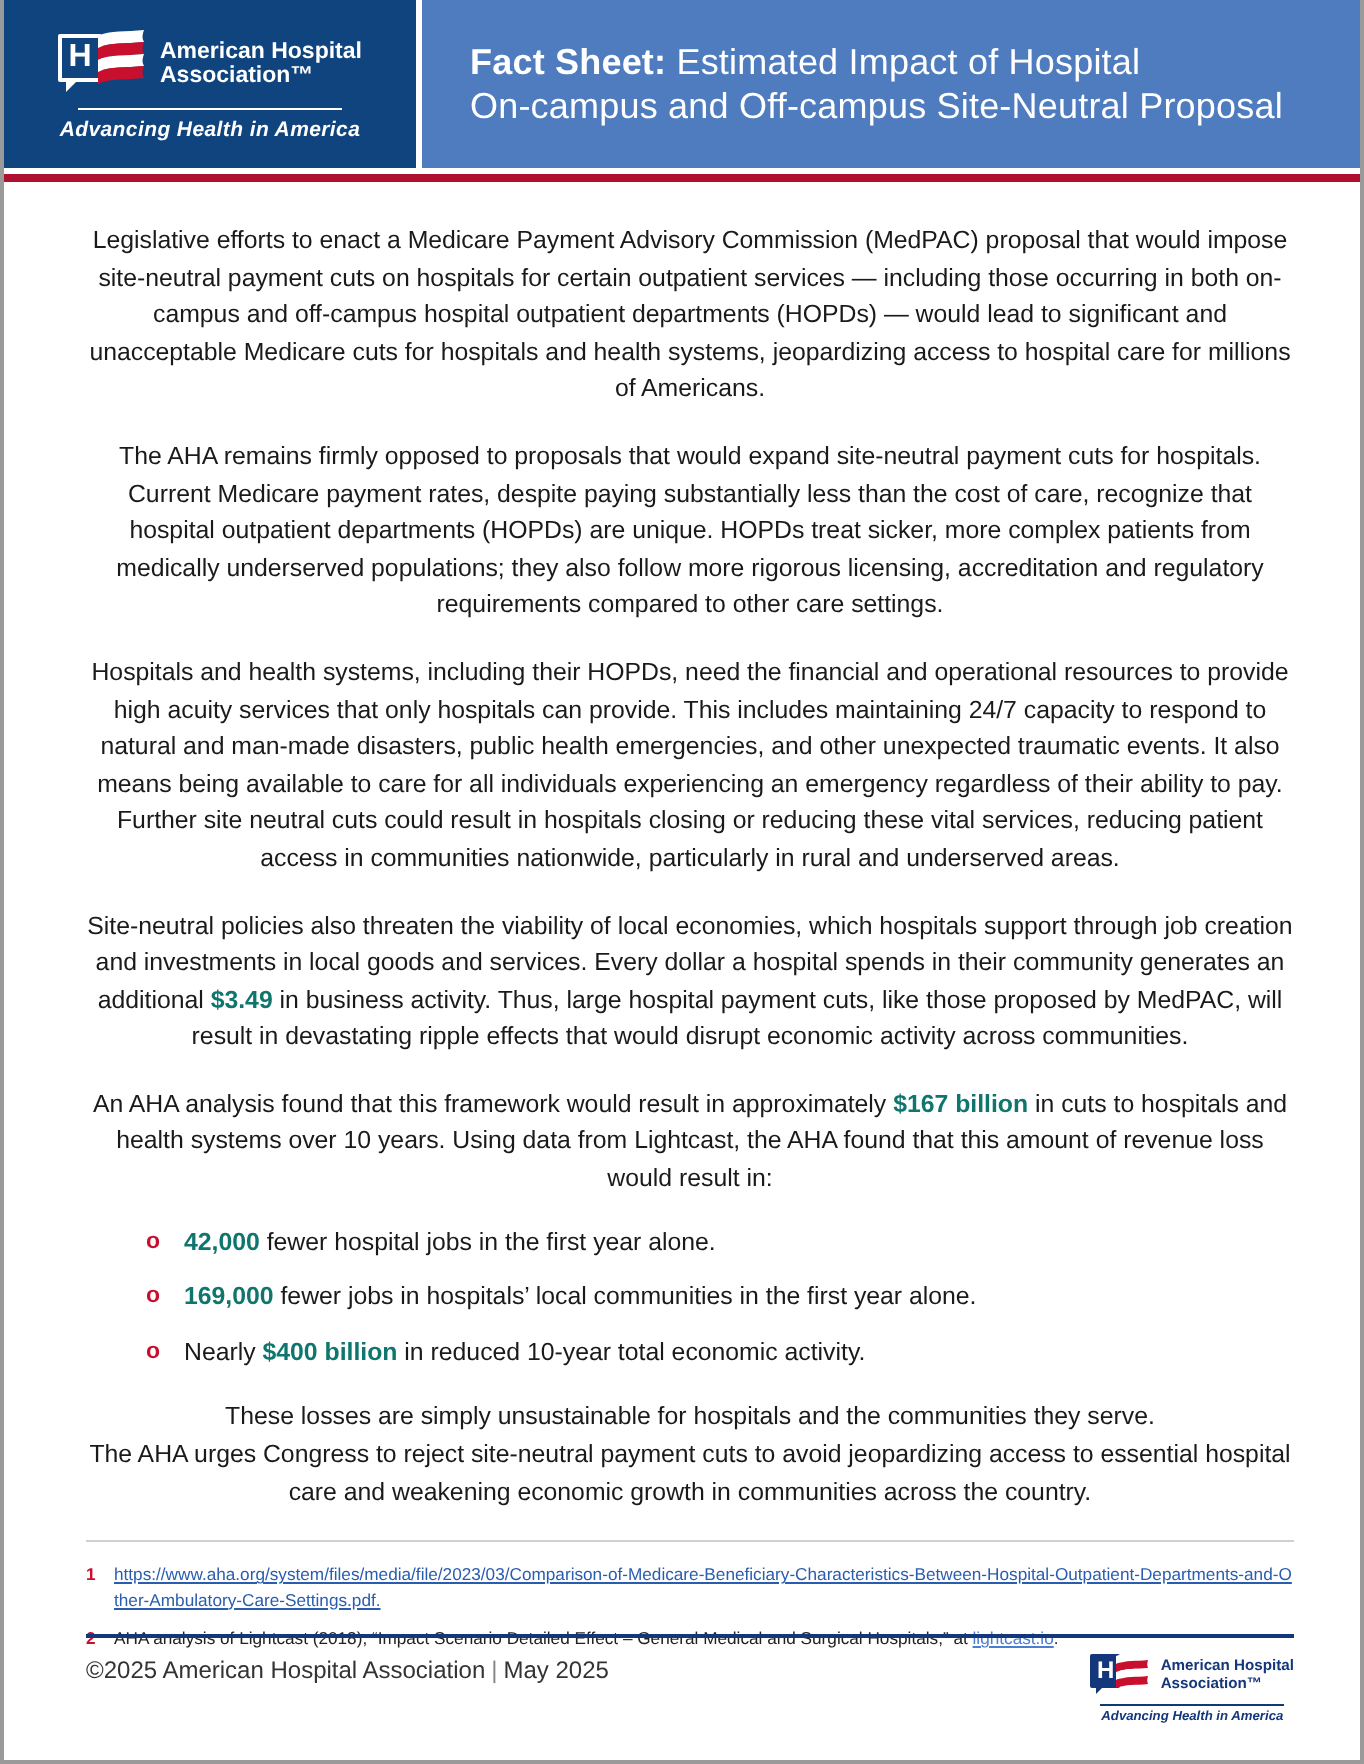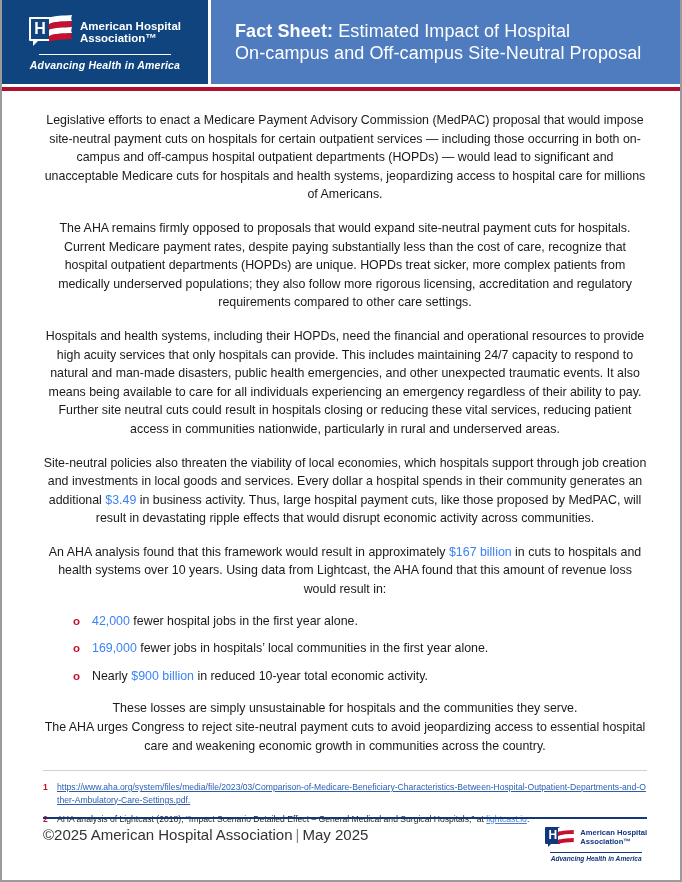--- a/index.html
+++ b/index.html
@@ -142,22 +142,22 @@
   }
   p.body-par {
     font-size: 12.4px;
     line-height: 18.6px;
     margin: 0 0 15px 0;
     color: #1a1a1a;
     text-align: center;
   }
   p.body-par.tight { margin-bottom: 13px; margin-top: 11px; }
   .hl {
-    color: #3b82f6;
-    font-weight: normal;
+    color: #0f766e;
+    font-weight: bold;
   }
 
   ul.bullets {
     list-style: none;
     margin: 0 0 14px 0;
     padding: 0 0 0 30px;
   }
   ul.bullets li {
     font-size: 12.4px;
     line-height: 18.6px;
@@ -219,21 +219,21 @@
     height: 2px;
     background: #13377a;
     margin-bottom: 9px;
   }
   .footer-inner {
     display: flex;
     align-items: flex-start;
     justify-content: space-between;
   }
   .footer-left {
-    font-size: 15px;
+    font-size: 12px;
     line-height: 14px;
     color: #333;
   }
   .footer-left .page-line { font-weight: normal; }
   .footer-left .page-bold { font-weight: bold; }
   .sep { color: #888; padding: 0 3px; }
   .footer-url {
     color: #4a7fd0;
     text-decoration: underline;
   }
@@ -357,21 +357,21 @@
     <p class="body-par tight"><span>An AHA analysis found that this framework would result in approximately </span><span class="hl">$167 billion</span><span> in cuts to hospitals and health systems over 10 years. Using data from Lightcast, the AHA found that this amount of revenue loss would result in:</span></p>
 
     <ul class="bullets">
       <li>
         <span class="bullet-mark">o</span><span></span><span class="hl">42,000</span><span> fewer hospital jobs in the first year alone.</span>
       </li>
       <li>
         <span class="bullet-mark">o</span><span></span><span class="hl">169,000</span><span> fewer jobs in hospitals’ local communities in the first year alone.</span>
       </li>
       <li>
-        <span class="bullet-mark">o</span><span>Nearly </span><span class="hl">$900 billion</span><span> in reduced 10-year total economic activity.</span>
+        <span class="bullet-mark">o</span><span>Nearly </span><span class="hl">$400 billion</span><span> in reduced 10-year total economic activity.</span>
       </li>
     </ul>
 
     <p class="body-par"><span>These losses are simply unsustainable for hospitals and the communities they serve.</span><br><span>The AHA urges Congress to reject site-neutral payment cuts to avoid jeopardizing access to essential hospital care and weakening economic growth in communities across the country.</span></p>
 
   </div>
 
   <div class="footnote-rule"></div>
   <div class="footnotes">
     <div class="footnote">

